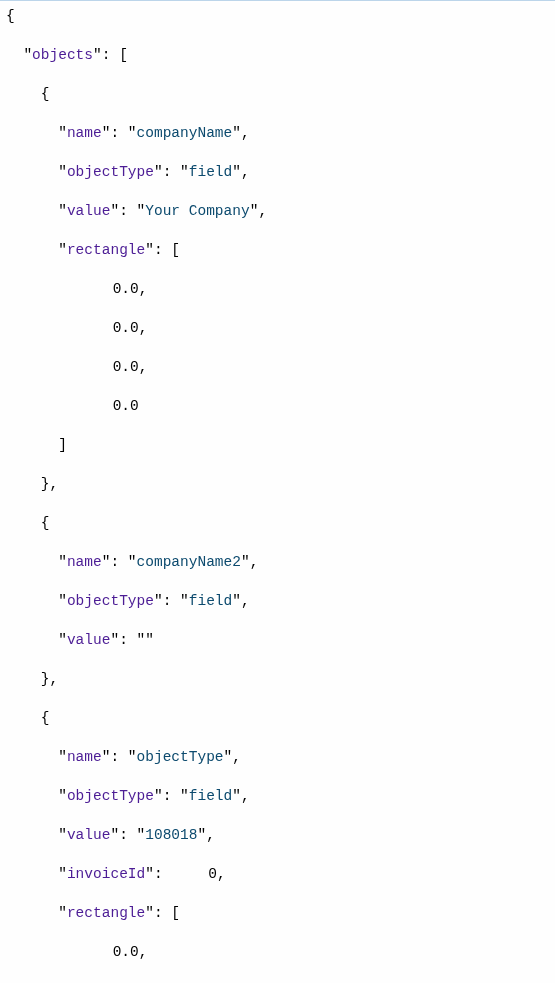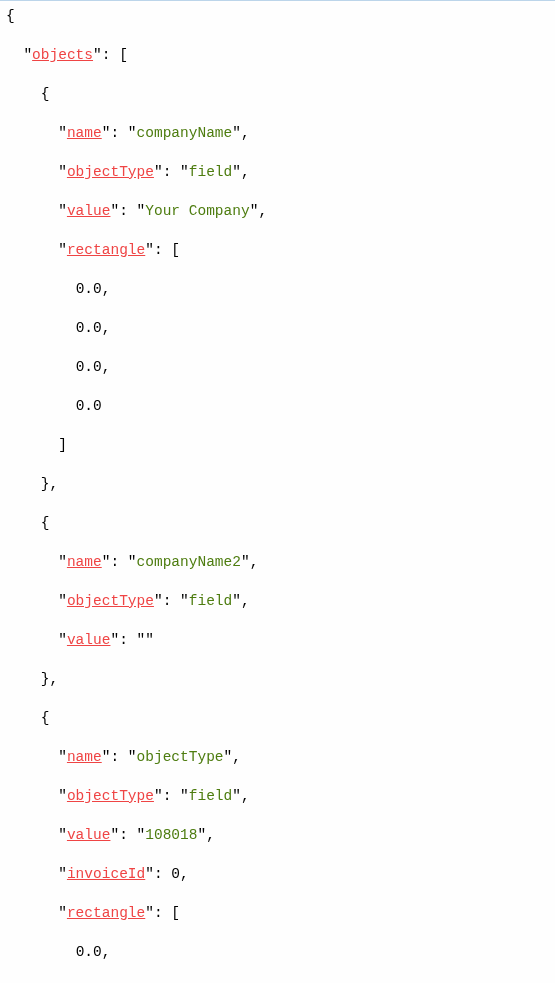--- a/index.html
+++ b/index.html
@@ -17,23 +17,23 @@
     background: #ffffff;
     border-top: 1px solid #bcd5ea;
   }
   pre.code {
     margin: 0;
     padding: 4px 0 0 6px;
     white-space: pre;
     font-family: inherit;
   }
   .punct { color: #000000; }
-  .key   { color: #ef4444; text-decoration: underline; }     
-  .str   { color: #4d7c0f; font-family: Liberation Mono, monospace; }     
-  .num   { color: #000000; }
+  .key   { color: #4c1d95; }     
+  .str   { color: #0c4a6e; font-family: Liberation Mono, monospace; }     
+  .num   { color: #000000; margin-left: 37px; }
   .line { display: block; }
 </style>
 </head>
 <body>
 
 <div class="top-line"></div>
 
 <pre class="code"><span class="line"><span class="punct">{</span></span>
 <span class="line">  <span class="punct">"</span><span class="key">objects</span><span class="punct">"</span><span class="punct">:</span> <span class="punct">[</span></span>
 <span class="line">    <span class="punct">{</span></span>

